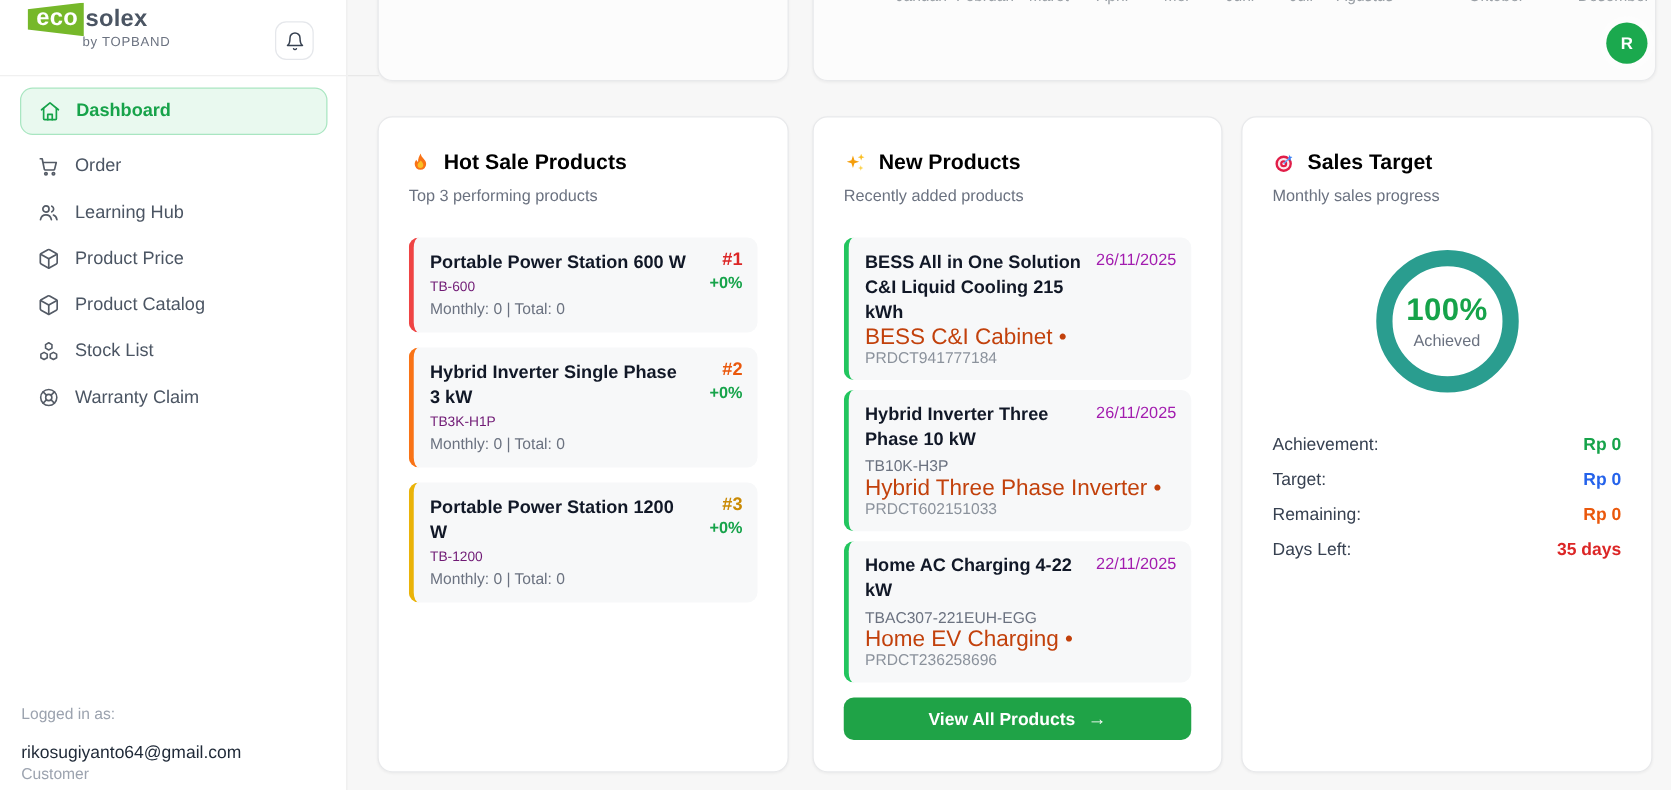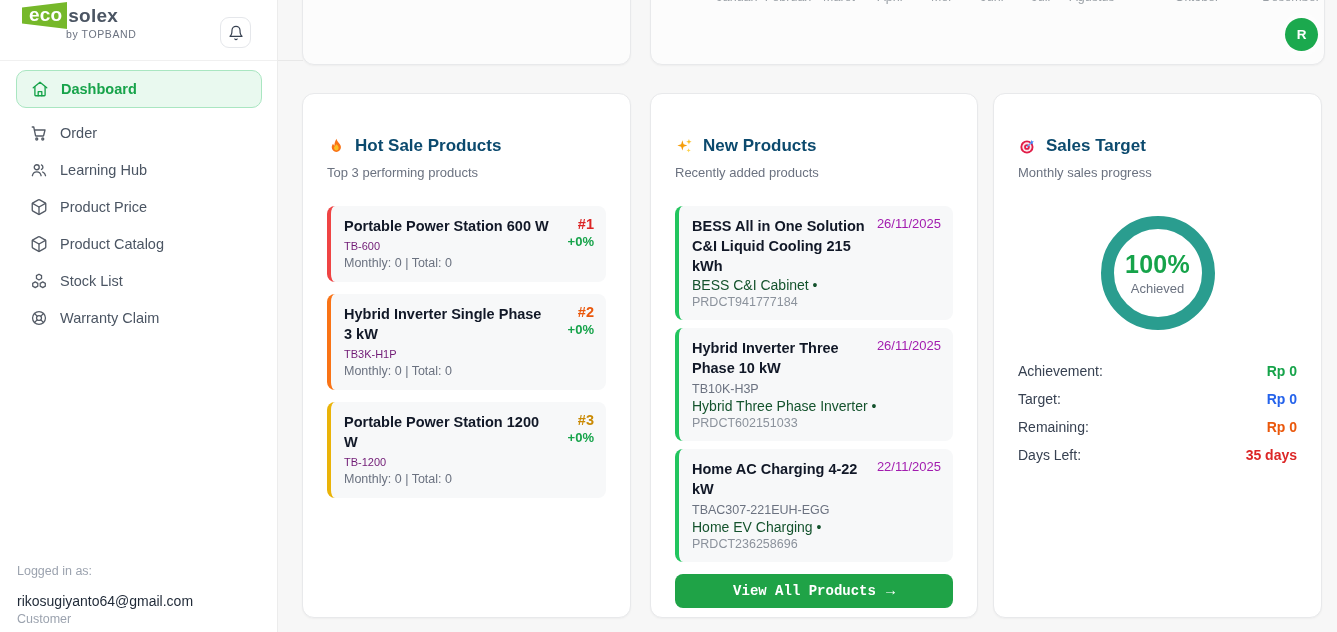--- a/index.html
+++ b/index.html
@@ -44,21 +44,21 @@
 
   .avatar-halo { position:absolute; left:1280px; top:13px; width:43px; height:43px; border-radius:50%; background:#fdfdfd; z-index:6; }
   .avatar { position:absolute; left:1285px; top:18px; width:33px; height:33px; border-radius:50%; background:#1ba94e; color:#fff; font-weight:bold; font-size:13.5px; display:flex; align-items:center; justify-content:center; z-index:7; cursor:pointer; }
 
   
   .main-card { top:93px; height:525px; padding:24px; }
   .card-hot { left:302px; width:329px; }
   .card-new { left:650px; width:328px; }
   .card-target { left:993px; width:329px; }
 
-  .card-title { display:flex; align-items:center; font-size:17px; font-weight:bold; color:#0c4a6e; margin-top:18px; }
+  .card-title { display:flex; align-items:center; font-size:17px; font-weight:bold; color:#000000; margin-top:2px; }
   .card-title .cicon { width:19px; height:19px; margin-right:9px; display:flex; }
   .card-title .cicon svg { width:19px; height:19px; }
   .card-sub { font-size:13px; color:#6b7280; margin-top:9px; }
 
   
   .hs-list { margin-top:26px; }
   .hs-item { background:#f7f8f9; border-left:4px solid; border-radius:8px; padding:10px 12px 10px 13px; display:flex; margin-bottom:12px; }
   .hs-item .hs-left { flex:1; min-width:0; }
   .hs-name { font-size:14.5px; font-weight:bold; color:#111827; line-height:20px; }
   .hs-sku { font-size:11px; color:#701a75; margin-top:2px; line-height:17px; }
@@ -69,23 +69,23 @@
   .acc-1 { border-left-color:#ef4444; } .rank-1 { color:#dc2626; }
   .acc-2 { border-left-color:#f97316; } .rank-2 { color:#ea580c; }
   .acc-3 { border-left-color:#eab308; } .rank-3 { color:#ca8a04; }
 
   
   .np-list { margin-top:26px; }
   .np-item { position:relative; background:#f7f8f9; border-left:4px solid #22c55e; border-radius:8px; padding:10px 12px 10px 13px; margin-bottom:8px; }
   .np-name { font-size:14.5px; font-weight:bold; color:#111827; line-height:20px; max-width:188px; }
   .np-date { position:absolute; top:10px; right:12px; font-size:13px; color:#a21caf; }
   .np-sku { font-size:12.5px; color:#6b7280; margin-top:3px; line-height:16px; }
-  .np-cat { font-size:14px; color:#14532d; line-height:16px; margin-top:1px; }
+  .np-cat { font-size:18px; color:#c2410c; line-height:16px; margin-top:1px; }
   .np-code { font-size:12.5px; color:#8b929c; line-height:16px; margin-top:1px; }
-  .view-all-btn { margin-top:12px; width:100%; height:34px; background:#1fa347; border:none; border-radius:8px; color:#fff; font-size:14px; font-weight:bold; font-family:Liberation Mono, monospace; display:flex; align-items:center; justify-content:center; cursor:pointer; }
+  .view-all-btn { margin-top:12px; width:100%; height:34px; background:#1fa347; border:none; border-radius:8px; color:#fff; font-size:14px; font-weight:bold; font-family:Liberation Sans, sans-serif; display:flex; align-items:center; justify-content:center; cursor:pointer; }
   .view-all-btn .arrow { margin-left:10px; font-size:15px; font-weight:normal; }
 
   
   .ring { width:114px; height:114px; border-radius:50%; border:13px solid #2a9d8f; margin:36px auto 0 auto; display:flex; flex-direction:column; align-items:center; justify-content:center; background:#fff; }
   .ring-pct { font-size:25px; font-weight:bold; color:#16a34a; letter-spacing:.3px; }
   .ring-lbl { font-size:13px; color:#6b7280; margin-top:2px; }
   .st-stats { margin-top:27px; }
   .st-row { display:flex; justify-content:space-between; align-items:center; height:28px; }
   .st-label { font-size:14px; color:#374151; }
   .st-value { font-size:14px; font-weight:bold; }

